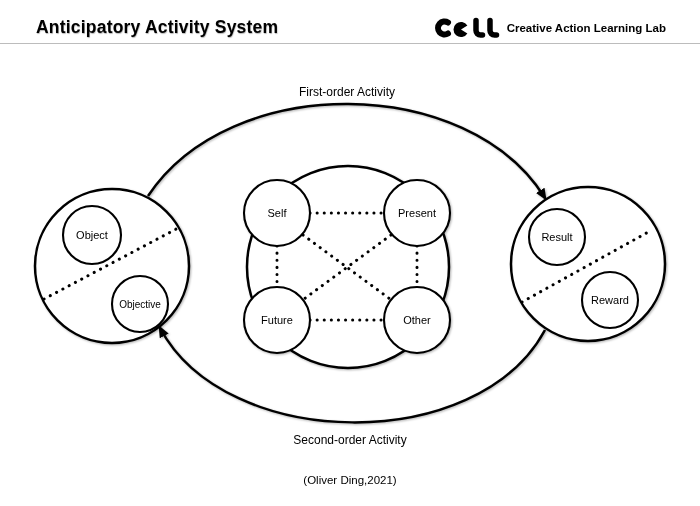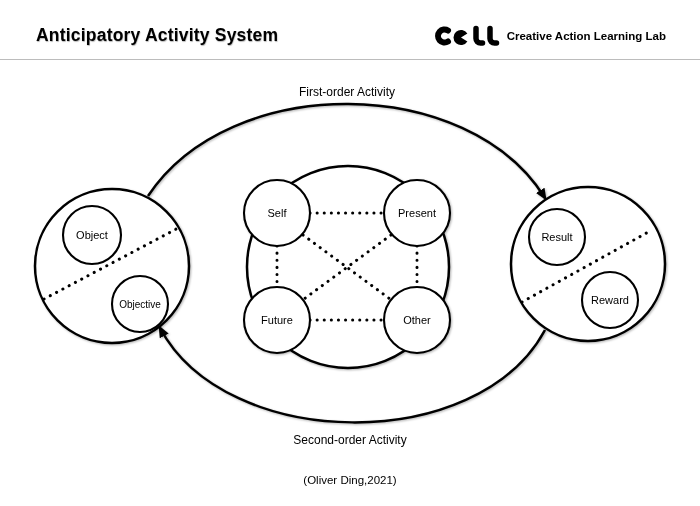--- a/index.html
+++ b/index.html
@@ -6,21 +6,21 @@
   html, body { width:700px; height:506px; }
   body {
     font-family:"Liberation Sans", sans-serif;
     background:#ffffff;
     position:relative;
     overflow:hidden;
     color:#000;
   }
   .page { position:absolute; inset:0; background:#fff; }
   .header {
-    position:absolute; top:0; left:0; right:0; height:60px;
+    position:absolute; top:0; left:0; right:0; height:44px;
     display:flex; align-items:center; justify-content:space-between;
     padding:12px 34px 0 36px;
     border-bottom:1.5px solid #bcbcbc;
     background:#fff;
     z-index:2;
   }
   .title {
     font-size:17.5px; font-weight:bold; letter-spacing:.2px;
     text-shadow:.5px 1px 1px rgba(0,0,0,.28);
   }

